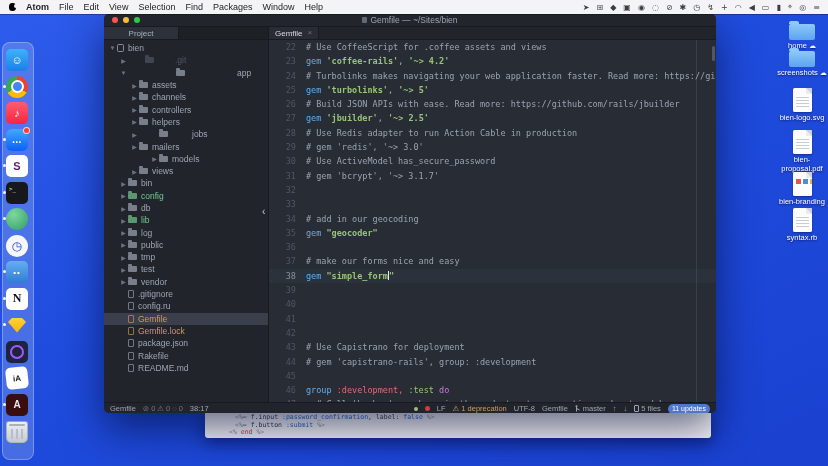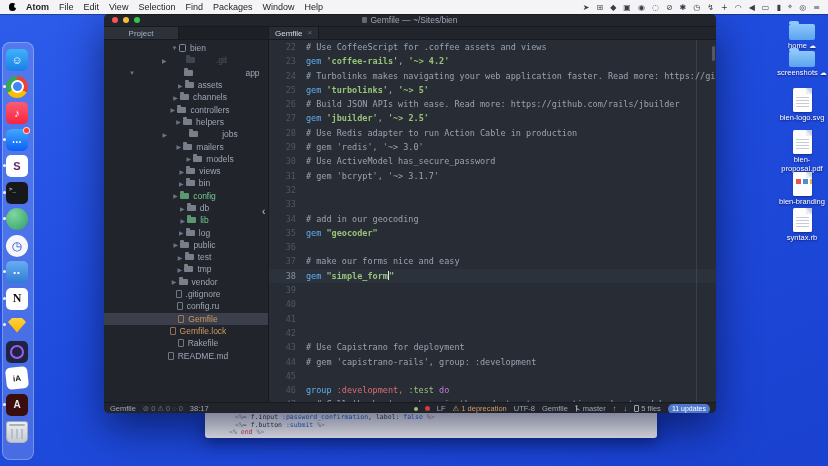--- a/index.html
+++ b/index.html
@@ -60,21 +60,21 @@
     background:#8fc8f9;border-radius:2px 2px 0 0;}
   .ico-page{width:19px;height:24px;background:#fdfdfe;border-radius:1.5px;position:relative;
     box-shadow:0 1px 2px rgba(0,10,60,.4);overflow:hidden;}
   .ico-page::after{content:"";position:absolute;top:0;right:0;border-style:solid;
     border-width:0 6px 6px 0;border-color:transparent #c9d2de #e8edf3 transparent;}
   .ico-page .doclines{position:absolute;left:3px;right:3px;top:9px;height:11px;
     background:repeating-linear-gradient(#c6ccd5 0 1px,transparent 1px 3px);}
   .ico-page .chips{position:absolute;left:3px;top:7px;display:flex;gap:2px;}
   .ico-page .chips i{width:5px;height:5px;display:block;}
   
-  .bgwin{position:absolute;left:205px;top:412px;width:452px;height:26px;background:#fcfcfd;
+  .bgwin{position:absolute;left:205px;top:412px;width:506px;height:26px;background:#fcfcfd;
     box-shadow:0 5px 16px rgba(0,8,60,.5);z-index:15;overflow:hidden;padding-top:2px;box-sizing:border-box;border-radius:0 0 3px 3px;}
   .bg-line{font-family:"DejaVu Sans Mono",monospace;font-size:6.5px;line-height:7.6px;white-space:pre;}
   .wp{color:#9198a3;} .wt{color:#3c414d;} .wb{color:#2c6cd3;} .wr{color:#d3394a;}
   
   .atom{position:absolute;left:104px;top:14px;width:612px;height:399px;background:#282c34;
     border-radius:5px;box-shadow:0 16px 40px rgba(0,8,50,.6);z-index:30;overflow:hidden;}
   .titlebar{height:12px;background:#22252b;display:flex;align-items:center;position:relative;
     border-bottom:1px solid #181a1f;}
   .tl{width:6px;height:6px;border-radius:50%;margin-left:5px;flex:none;}
   .tl.first{margin-left:8px;}
@@ -84,21 +84,21 @@
   .title{font-size:8.5px;color:#9da5b4;}
   .winbody{display:flex;height:375px;}
   
   .tree-pane{width:164px;background:#21252b;border-right:1px solid #181a1f;display:flex;
     flex-direction:column;flex:none;}
   .tree-header{height:12px;background:#1d2025;border-bottom:1px solid #181a1f;position:relative;flex:none;}
   .project-tab{position:absolute;left:0;top:0;width:74px;height:12px;background:#2c313a;
     color:#aab2c0;font-size:8px;display:flex;align-items:center;justify-content:center;
     border-right:1px solid #181a1f;}
   .tree{flex:1;padding-top:2px;font-size:8.5px;overflow:hidden;}
-  .tree-row{height:12.3px;display:flex;align-items:center;white-space:nowrap;color:#9da5b4;cursor:default;justify-content:center;}
+  .tree-row{height:12.3px;display:flex;align-items:center;white-space:nowrap;color:#9da5b4;cursor:default;}
   .tree-row.added{color:#73c990;} .tree-row.modified{color:#cf9a62;}
   .tree-row.dim{color:#4d5462;} .tree-row.selected{background:#3a3f4b;}
   .tri{width:9px;text-align:center;font-size:6px;color:#6b7484;flex:none;}
   .ic-folder{flex:none;width:9px;height:6px;background:currentColor;border-radius:1px;
     margin-right:4px;position:relative;opacity:.7;}
   .ic-folder::before{content:"";position:absolute;top:-2px;left:0;width:4px;height:2px;
     background:currentColor;border-radius:1px 1px 0 0;}
   .ic-file{flex:none;width:6px;height:8px;border:1px solid currentColor;border-radius:1px;
     margin-right:4px;opacity:.65;box-sizing:border-box;}
   .ic-repo{flex:none;width:7px;height:8px;border:1px solid currentColor;border-radius:1.5px;
@@ -388,30 +388,30 @@
               <span>log</span>
             </div>
             <div class="tree-row" style="padding-left: 15px;">
               <span class="tri">▶</span>
               <span class="ic-folder"></span>
               <span>public</span>
             </div>
             <div class="tree-row" style="padding-left: 15px;">
               <span class="tri">▶</span>
               <span class="ic-folder"></span>
+              <span>tmp</span>
+            </div>
+            <div class="tree-row" style="padding-left: 15px;">
+              <span class="tri">▶</span>
+              <span class="ic-folder"></span>
               <span>test</span>
             </div>
             <div class="tree-row" style="padding-left: 15px;">
               <span class="tri">▶</span>
               <span class="ic-folder"></span>
-              <span>tmp</span>
-            </div>
-            <div class="tree-row" style="padding-left: 15px;">
-              <span class="tri">▶</span>
-              <span class="ic-folder"></span>
               <span>vendor</span>
             </div>
             <div class="tree-row" style="padding-left: 15px;">
               <span class="tri"></span>
               <span class="ic-file"></span>
               <span>.gitignore</span>
             </div>
             <div class="tree-row" style="padding-left: 15px;">
               <span class="tri"></span>
               <span class="ic-file"></span>
@@ -419,20 +419,25 @@
             </div>
             <div class="tree-row modified selected" style="padding-left: 15px;">
               <span class="tri"></span>
               <span class="ic-file"></span>
               <span>Gemfile</span>
             </div>
             <div class="tree-row modified" style="padding-left: 15px;">
               <span class="tri"></span>
               <span class="ic-file"></span>
               <span>Gemfile.lock</span>
+            </div>
+            <div class="tree-row" style="padding-left: 15px;">
+              <span class="tri"></span>
+              <span class="ic-file"></span>
+              <span>package.json</span>
             </div>
             <div class="tree-row" style="padding-left: 15px;">
               <span class="tri"></span>
               <span class="ic-file"></span>
               <span>Rakefile</span>
             </div>
             <div class="tree-row" style="padding-left: 15px;">
               <span class="tri"></span>
               <span class="ic-file"></span>
               <span>README.md</span>

